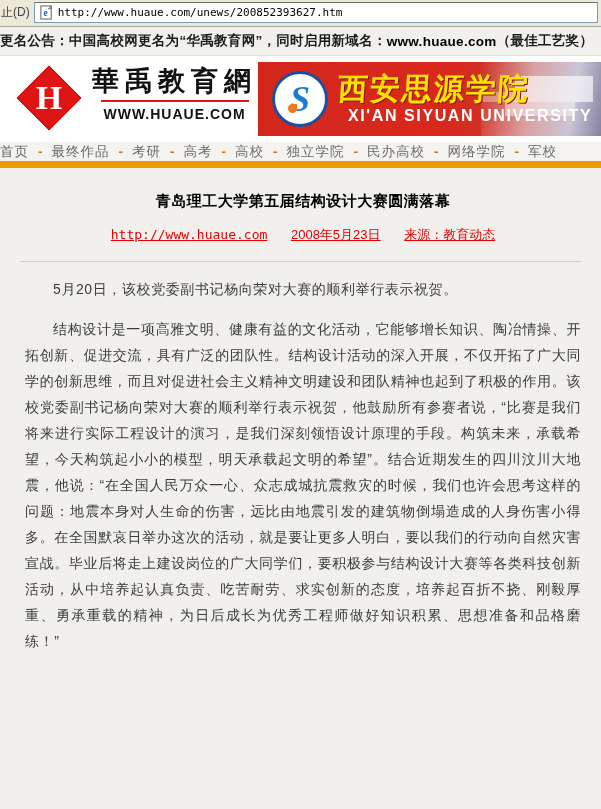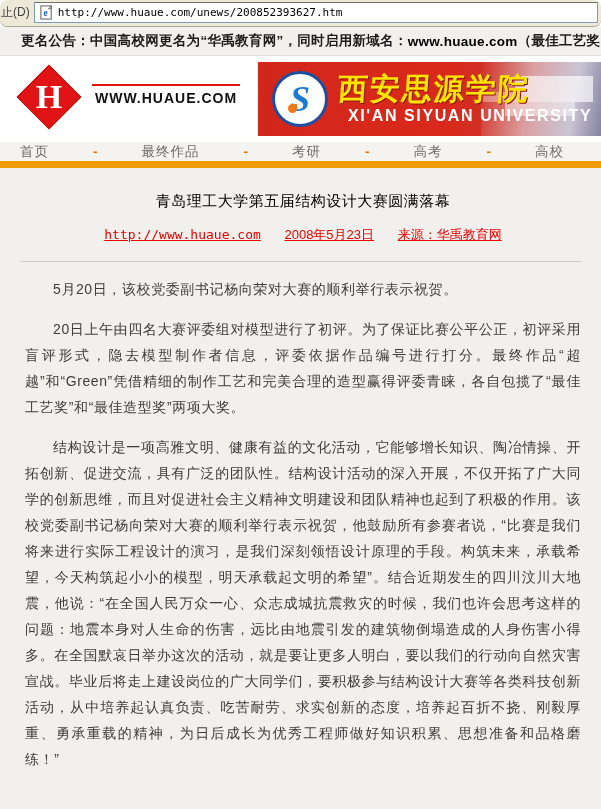--- a/index.html
+++ b/index.html
@@ -1,30 +1,30 @@
 <!DOCTYPE html>
 <html><head>
 <meta charset="utf-8">
 <style>
   * { margin:0; padding:0; box-sizing:border-box; }
   html,body { width:601px; height:809px; overflow:hidden; background:#fff;
     font-family:"Liberation Sans","DejaVu Sans",sans-serif; }
 
   
   .addrbar { height:27px; background:#ece9d8; border-bottom:1px solid #aca899;
-    display:flex; align-items:center; padding:2px 3px 3px 0;border-radius:7px; }
+    display:flex; align-items:center; padding:2px 3px 3px 0; }
   .stop-btn { color:#444; font-size:12px; padding:0 4px 0 1px; white-space:nowrap; }
   .addr-field { flex:1; height:21px; background:#fff; border:1px solid #7f9db9;
     border-top-color:#716f64; display:flex; align-items:center; padding:0 4px; gap:4px; }
   .ie-ico { width:15px; height:15px; flex:0 0 auto; }
   .addr-url { font-family:"DejaVu Sans Mono","Liberation Mono",monospace; font-size:11px; color:#000; white-space:nowrap; }
 
   
   .announce { height:29px; background:#f1f0ec; border-bottom:1px solid #e2e1dc;
-    display:flex; align-items:center; padding-left:21px; font-size:13.5px;
+    display:flex; align-items:center; font-size:13.5px;
     font-weight:bold; color:#1c1c1c; white-space:nowrap; letter-spacing:.3px;}
   .announce .domain { color:#000; }
   .announce .collect { color:#1c1c1c; }
 
   
   .header { height:86px; background:#fff; position:relative; }
   .logo-wrap { position:absolute; left:18px; top:10px; display:flex; align-items:center; gap:14px; }
   .diamond { width:46px; height:46px; background:#e01414; transform:rotate(45deg);
     margin:8px 6px 0 8px; position:relative; box-shadow:0 0 0 1px #c01010 inset; }
   .diamond .hglyph { position:absolute; left:0; top:0; width:100%; height:100%;
@@ -51,28 +51,28 @@
   .siyuan-logo .flame { position:absolute; left:13px; bottom:11px; width:9px; height:9px;
     border-radius:50% 0 50% 50%; background:#f07a1a; }
   .banner-text { display:flex; flex-direction:column; z-index:1; }
   .uni-cn { font-family:"Liberation Serif","DejaVu Serif",serif; font-weight:bold;
     font-size:30px; color:#ffe400; letter-spacing:2px; line-height:1.05;
     text-shadow:1px 1px 0 #8d0f08; transform:skewX(-4deg); }
   .uni-en { font-size:16px; font-weight:bold; color:#fff; letter-spacing:1.6px; margin:2px 0 0 10px; }
 
   
   .nav { height:19px; background:#f4f3ef; display:flex; align-items:center;
-    padding-left:20px; font-size:13.5px; color:#6b6b6b; white-space:nowrap; overflow:hidden;gap:35px; }
+    font-size:13.5px; color:#6b6b6b; white-space:nowrap; overflow:hidden; }
   .nav a { color:#6b6b6b; text-decoration:none; letter-spacing:1px; }
   .nav .sep { color:#e07000; margin:0 9px; font-weight:bold; }
   .orange-bar { height:7px; background:#ED9C00; }
 
   
   .content { height:668px; background:#f1f0ec; padding:24px 20px 0 25px; }
-  .art-title { text-align:center; font-size:15px; font-weight:normal; color:#000; letter-spacing:.5px; }
+  .art-title { text-align:center; font-size:15px; font-weight:bold; color:#000; letter-spacing:.5px; }
   .art-meta { text-align:center; margin-top:15px; font-size:13px; color:#e60000; }
   .art-meta .m-url { font-family:"DejaVu Sans Mono","Liberation Mono",monospace; }
   .art-meta span { margin:0 10px;text-decoration:underline; }
   .divider { border:none; border-top:1px solid #cfcec9; margin:17px 0 6px -5px; }
   .body-text p { font-size:14px; line-height:26px; color:#3c3c3c;
     text-indent:2em; margin-top:14px; letter-spacing:.6px; text-align:justify; }
 </style>
 </head>
 <body>
 
@@ -93,20 +93,21 @@
     <span class="domain">www.huaue.com</span>
     <span class="collect">（最佳工艺奖）</span>
 </div>
 
 <div class="header">
   <div class="logo-wrap">
     <div class="diamond">
       <span class="hglyph" style="transform:rotate(-45deg);">H</span>
     </div>
     <div class="logo-text">
+      <div class="site-name">華禹教育網</div>
       <div class="site-rule"></div>
       <div class="site-url">WWW.HUAUE.COM</div>
     </div>
   </div>
 
   <div class="banner">
     <div class="campus"></div>
     <div class="siyuan-logo">
       <span class="s">S</span>
       <span class="flame"></span>
@@ -137,21 +138,20 @@
     <span class="sep">-</span>
   <a href="#">军校</a>
 </div>
 <div class="orange-bar"></div>
 
 <div class="content">
   <div class="art-title">青岛理工大学第五届结构设计大赛圆满落幕</div>
   <div class="art-meta">
     <span class="m-url">http://www.huaue.com</span>
     <span>2008年5月23日</span>
-    <span>来源：华禹教育网</span>
+    <span>来源：教育动态</span>
   </div>
   <hr class="divider">
   <div class="body-text">
     <p>5月20日，该校党委副书记杨向荣对大赛的顺利举行表示祝贺。</p>
-    <p>20日上午由四名大赛评委组对模型进行了初评。为了保证比赛公平公正，初评采用盲评形式，隐去模型制作者信息，评委依据作品编号进行打分。最终作品“超越”和“Green”凭借精细的制作工艺和完美合理的造型赢得评委青睐，各自包揽了“最佳工艺奖”和“最佳造型奖”两项大奖。</p>
     <p>结构设计是一项高雅文明、健康有益的文化活动，它能够增长知识、陶冶情操、开拓创新、促进交流，具有广泛的团队性。结构设计活动的深入开展，不仅开拓了广大同学的创新思维，而且对促进社会主义精神文明建设和团队精神也起到了积极的作用。该校党委副书记杨向荣对大赛的顺利举行表示祝贺，他鼓励所有参赛者说，“比赛是我们将来进行实际工程设计的演习，是我们深刻领悟设计原理的手段。构筑未来，承载希望，今天构筑起小小的模型，明天承载起文明的希望”。结合近期发生的四川汶川大地震，他说：“在全国人民万众一心、众志成城抗震救灾的时候，我们也许会思考这样的问题：地震本身对人生命的伤害，远比由地震引发的建筑物倒塌造成的人身伤害小得多。在全国默哀日举办这次的活动，就是要让更多人明白，要以我们的行动向自然灾害宣战。毕业后将走上建设岗位的广大同学们，要积极参与结构设计大赛等各类科技创新活动，从中培养起认真负责、吃苦耐劳、求实创新的态度，培养起百折不挠、刚毅厚重、勇承重载的精神，为日后成长为优秀工程师做好知识积累、思想准备和品格磨练！”</p>
   </div>
 </div>
 
 </body></html>

